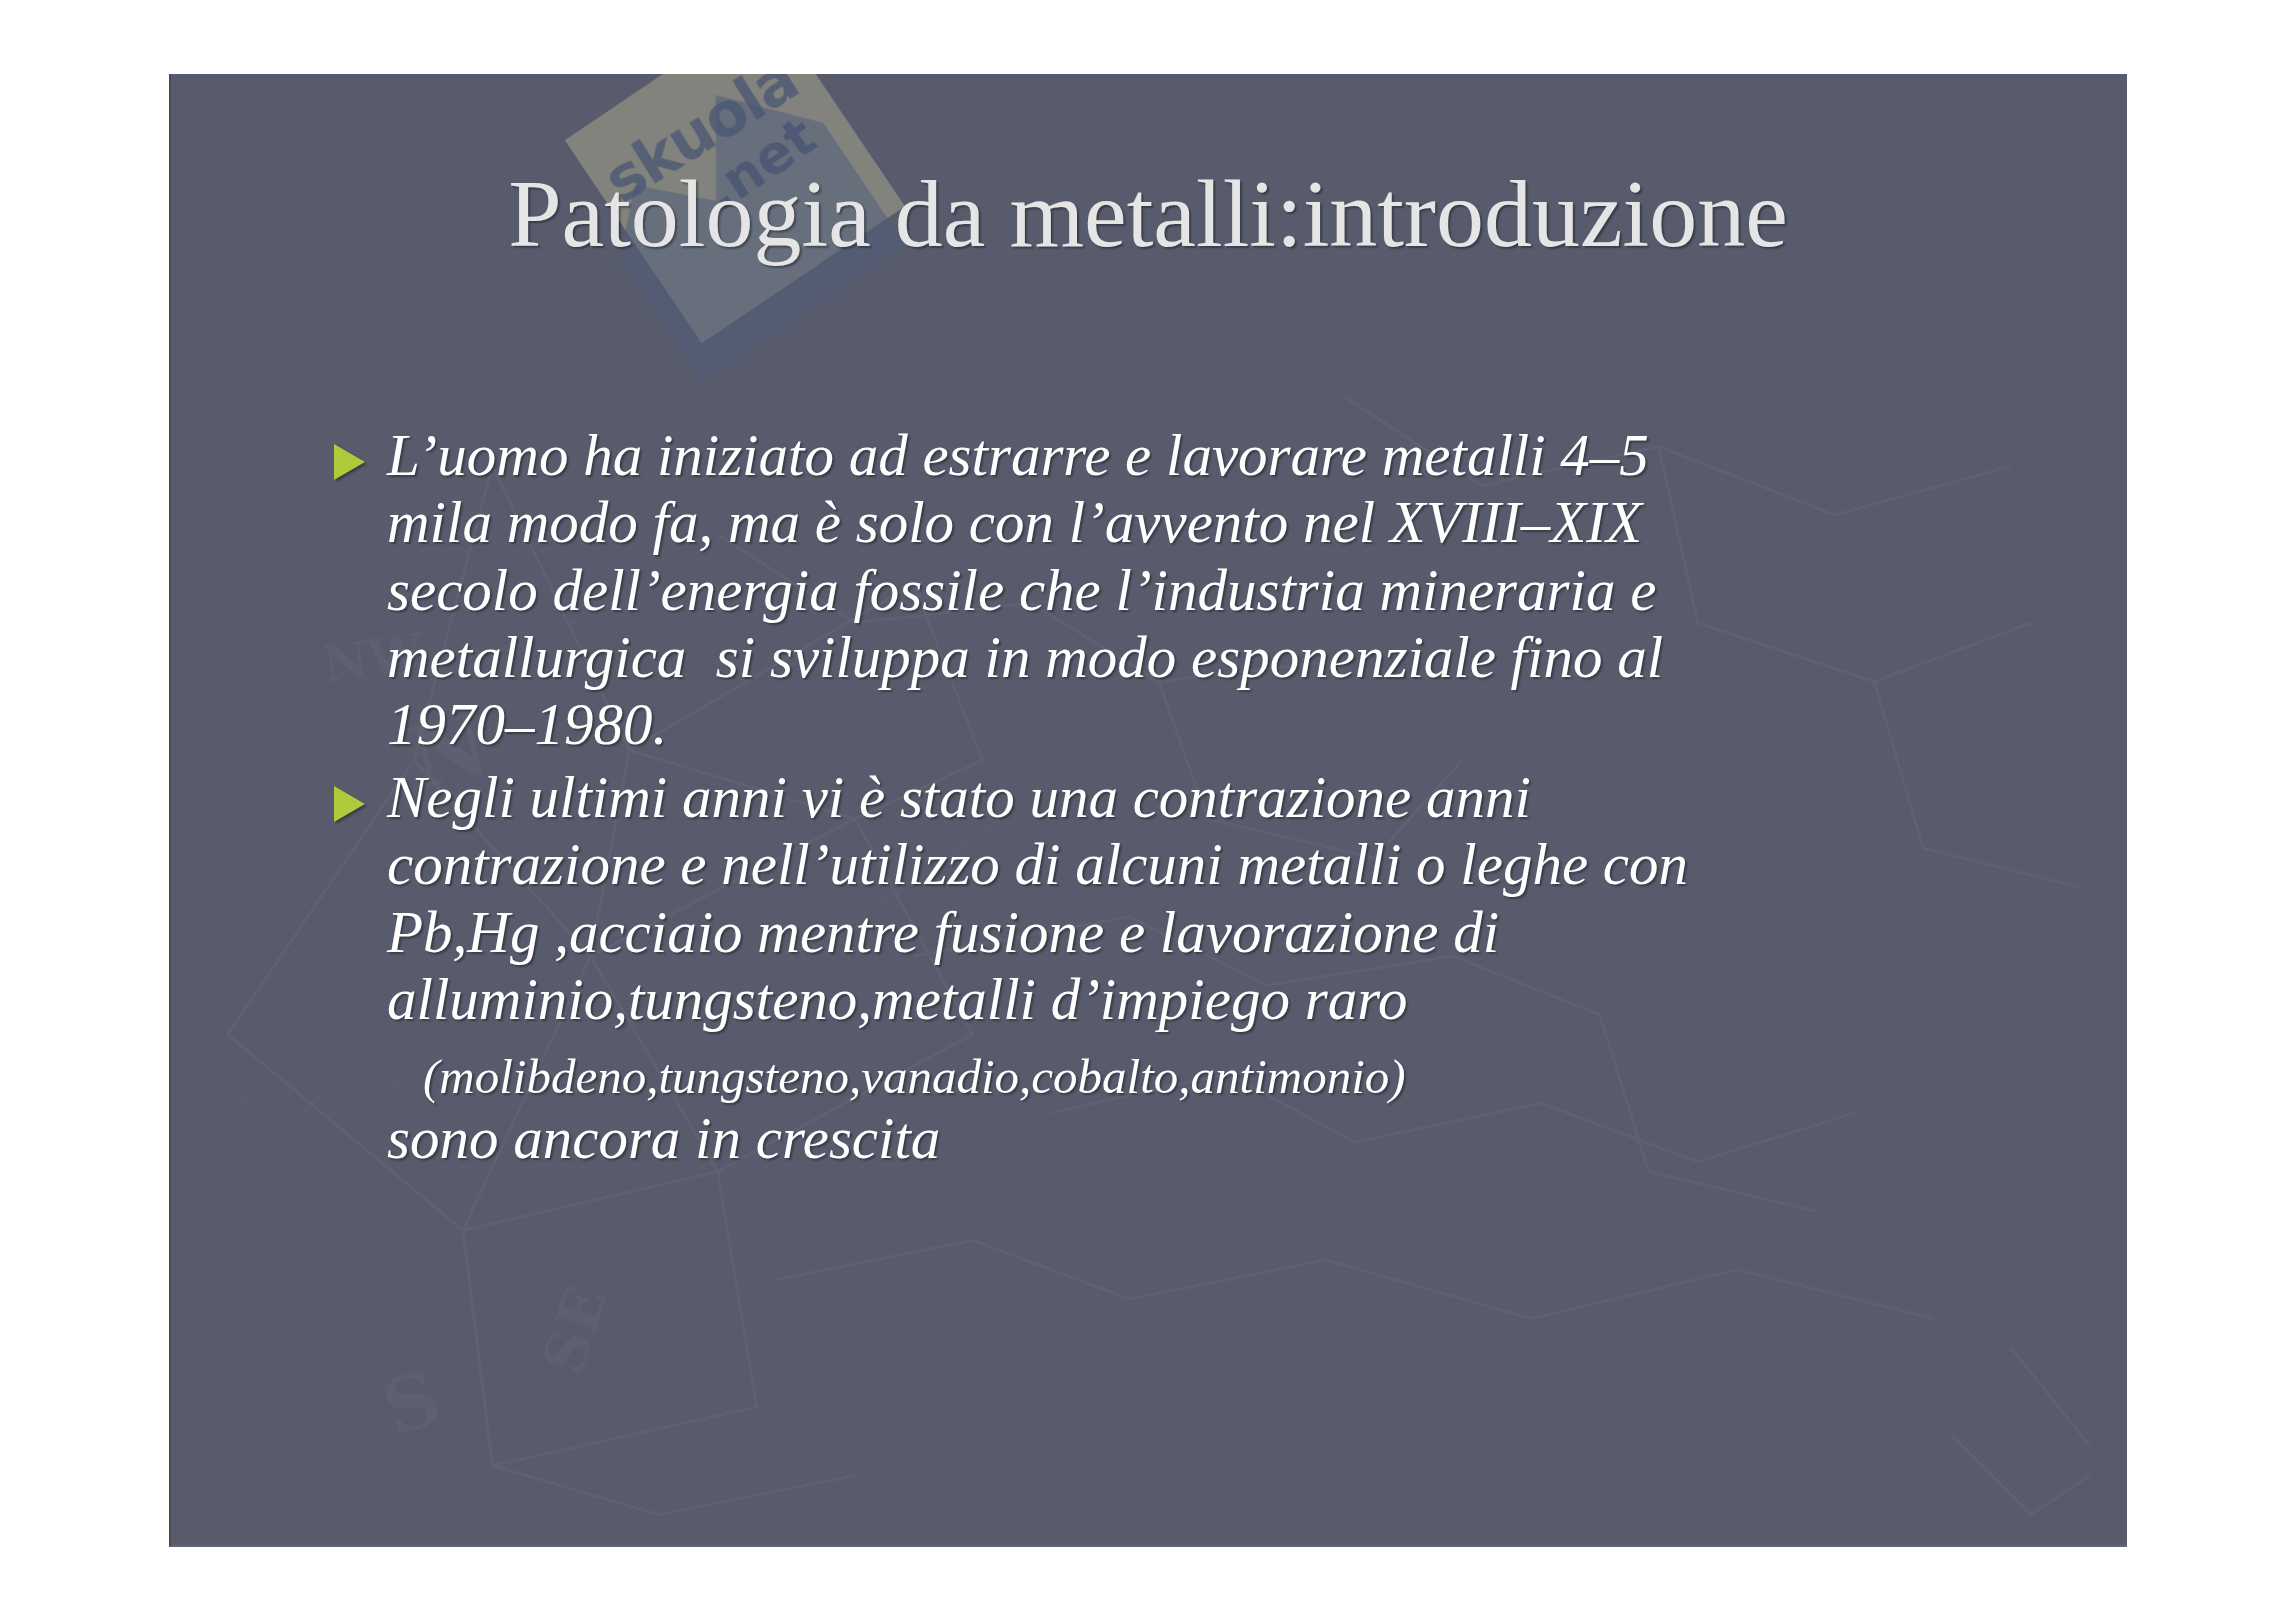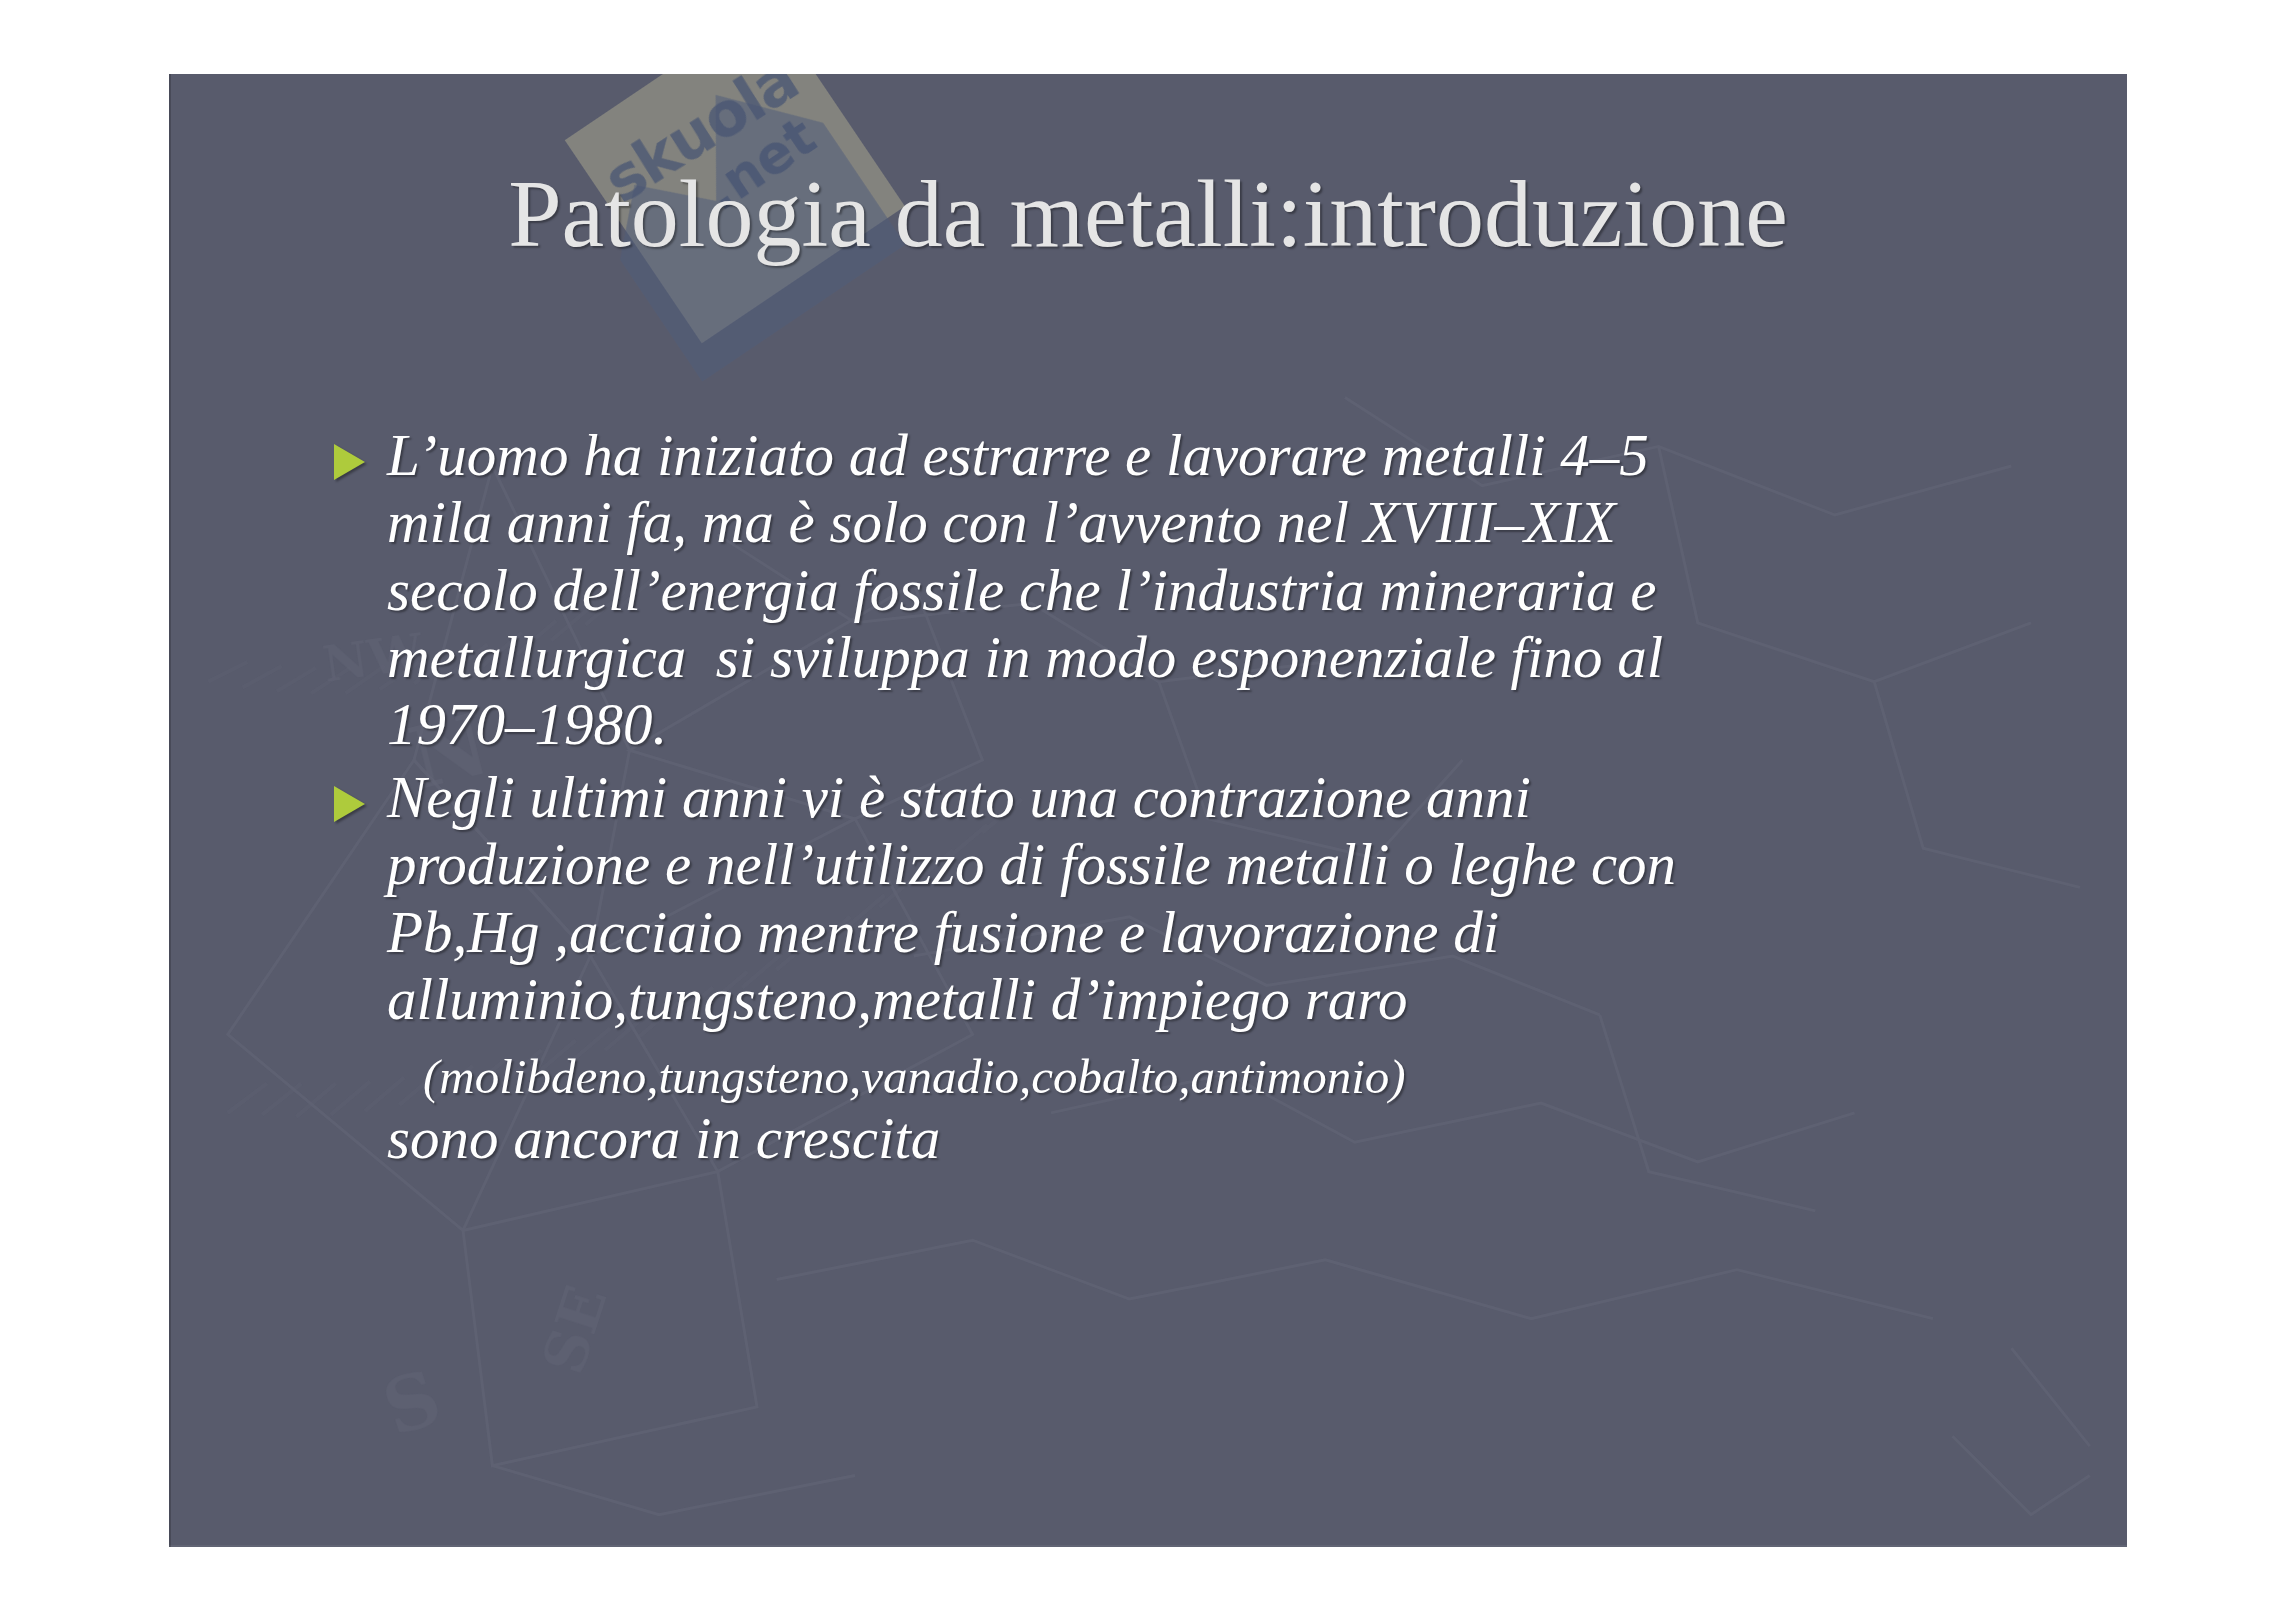--- a/index.html
+++ b/index.html
@@ -201,34 +201,34 @@
   <div id="title">Patologia da metalli:introduzione</div>
 
   <div id="body">
 
     <div class="bullet-row">
       <div class="bullet-marker">
           <span class="tri"></span>
         </div>
       <div class="bullet-text">
         <span class="line">L’uomo ha iniziato ad estrarre e lavorare metalli 4–5</span>
-        <span class="line">mila anni fa, ma è solo con l’avvento nel XVIII–XIX</span>
+        <span class="line">mila modo fa, ma è solo con l’avvento nel XVIII–XIX</span>
         <span class="line">secolo dell’energia fossile che l’industria mineraria e</span>
         <span class="line">metallurgica  si sviluppa in modo esponenziale fino al</span>
         <span class="line">1970–1980.</span>
       </div>
     </div>
 
     <div class="bullet-row">
       <div class="bullet-marker">
           <span class="tri"></span>
         </div>
       <div class="bullet-text">
         <span class="line">Negli ultimi anni vi è stato una contrazione anni</span>
-        <span class="line">produzione e nell’utilizzo di fossile metalli o leghe con</span>
+        <span class="line">contrazione e nell’utilizzo di alcuni metalli o leghe con</span>
         <span class="line">Pb,Hg ,acciaio mentre fusione e lavorazione di</span>
         <span class="line">alluminio,tungsteno,metalli d’impiego raro</span>
         <span class="line" style="font-size:49px; display:block; padding-top:15.7px;margin-left:36px;">(molibdeno,tungsteno,vanadio,cobalto,antimonio)</span>
         <span class="line">sono ancora in crescita</span>
       </div>
     </div>
 
   </div>
 </div>
 

